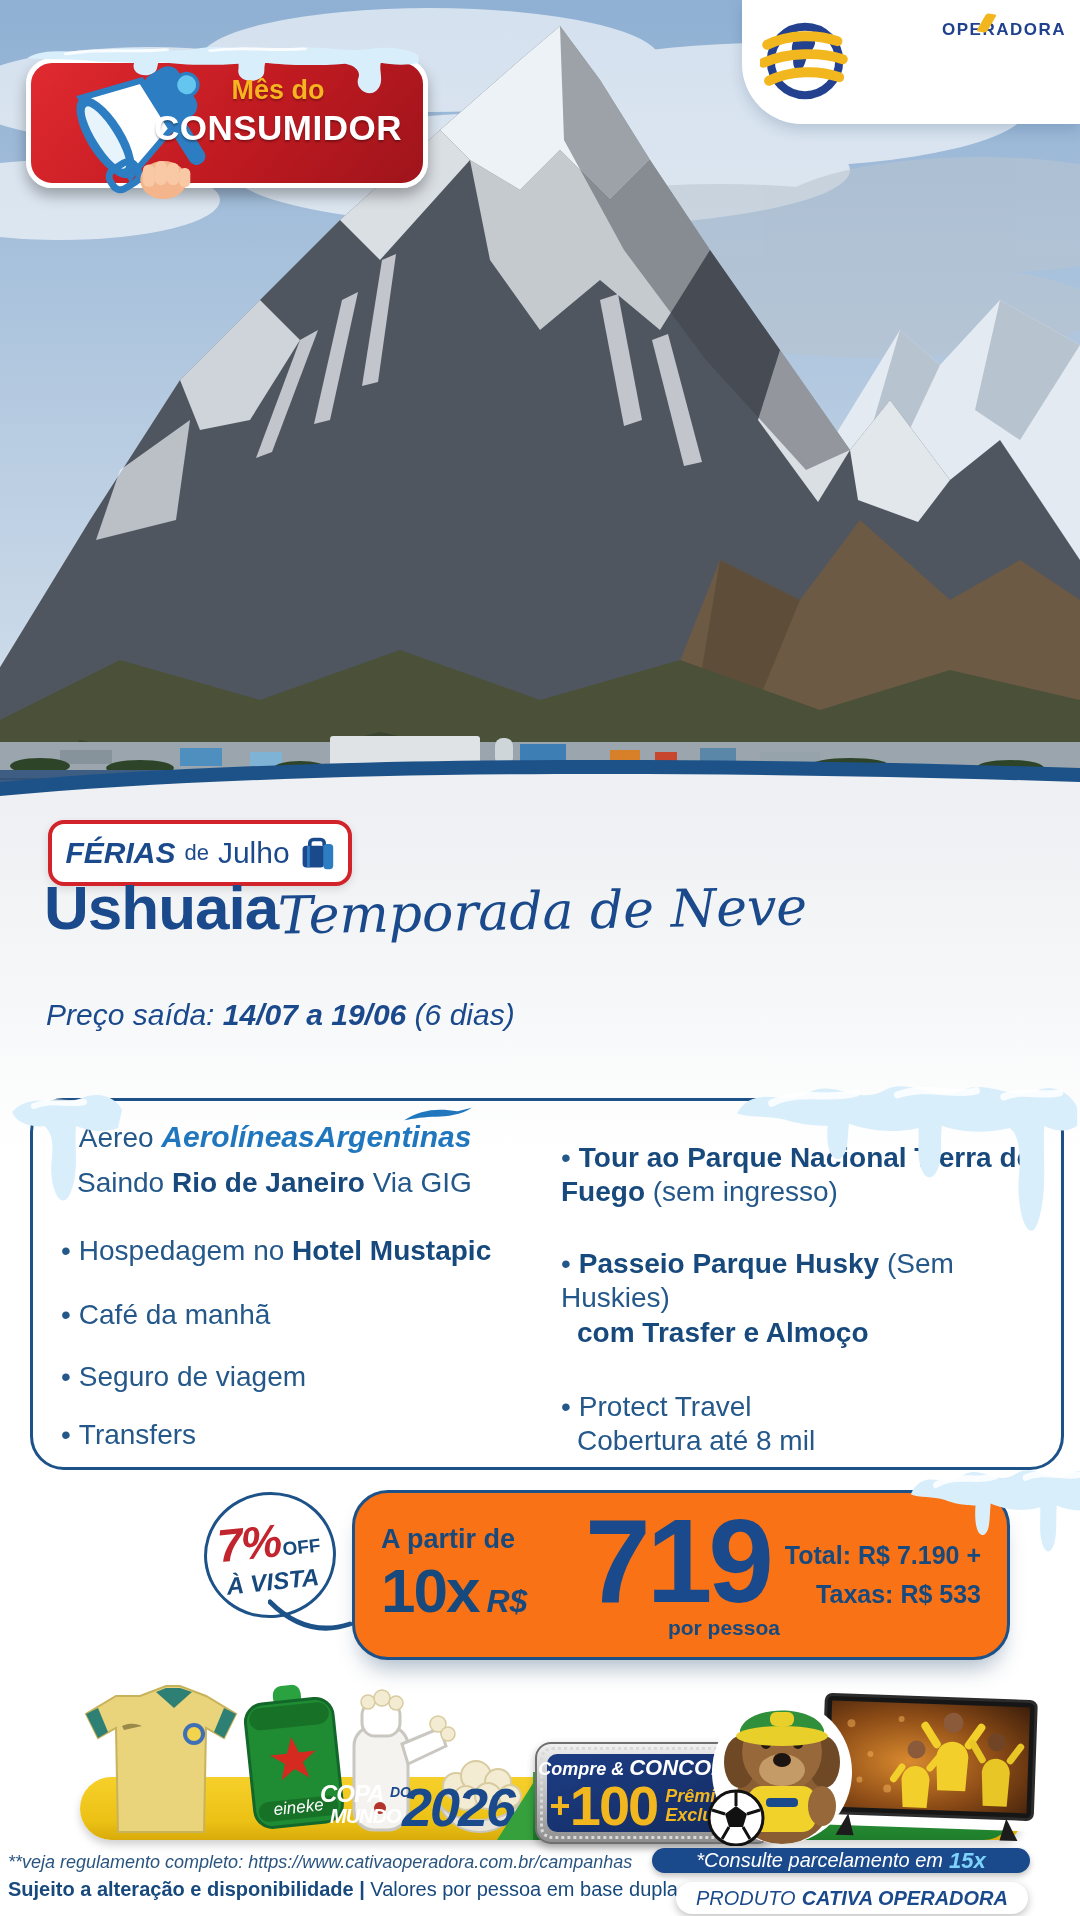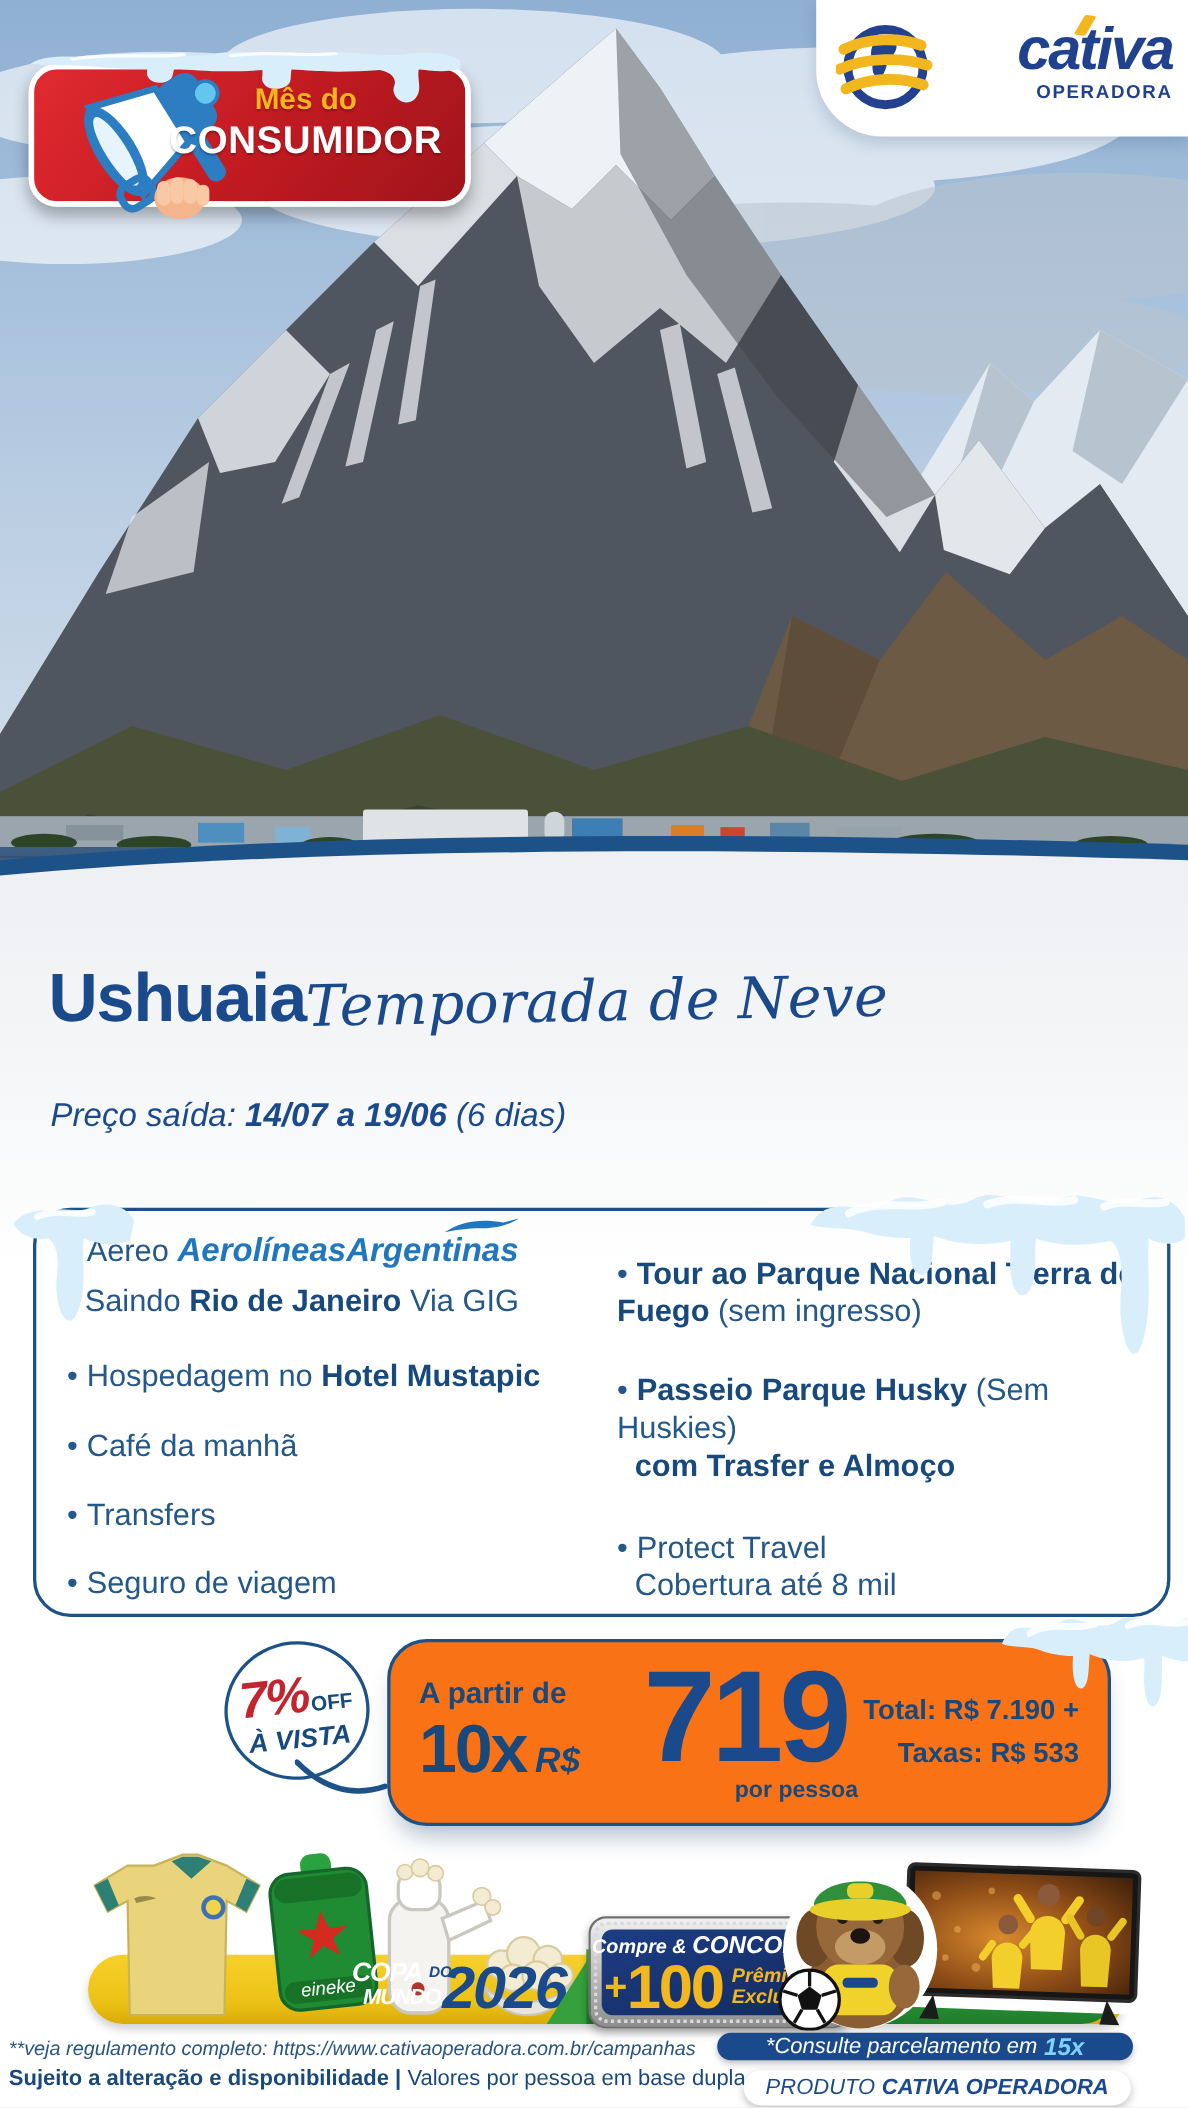--- a/index.html
+++ b/index.html
@@ -244,27 +244,37 @@
       <circle cx="50" cy="50" r="38" fill="#ffffff" stroke="#23418f" stroke-width="9"></circle>
       <path d="M46,20 C55,17 63,22 61,31 C59,39 53,41 51,49 C49,57 45,63 40,59 C35,55 38,47 36,41 C34,33 37,23 46,20 Z" fill="#23418f"></path>
       <g stroke="#f2b61e" stroke-width="11" fill="none" stroke-linecap="round">
         <path d="M8,32 C32,20 64,20 86,28"></path>
         <path d="M4,52 C30,40 68,40 92,48"></path>
         <path d="M10,72 C34,60 66,60 88,68"></path>
       </g>
     </svg>
     <div class="brand-wrap">
       <div style="position:relative;">
-        <span class="brand-name">cativa</span>
         <span class="brand-accent"></span>
       </div>
       <div class="brand-sub">OPERADORA</div>
     </div>
   </div>
 
+  <div class="abs season-badge">
+    <span class="sb-bold">FÉRIAS</span>
+    <span class="sb-de">de</span>
+    <span class="sb-month">Julho</span>
+    <svg width="36" height="36" viewBox="0 0 40 40">
+      <rect x="12" y="5" width="16" height="12" rx="4" fill="none" stroke="#1b4a8c" stroke-width="4"></rect>
+      <rect x="4" y="12" width="24" height="24" rx="4" fill="#1b4a8c"></rect>
+      <rect x="27" y="10" width="11" height="28" rx="4" fill="#2d7dc2"></rect>
+      <rect x="9" y="12" width="3" height="24" fill="#2d7dc2"></rect>
+    </svg>
+  </div>
 
   <div class="abs title-row">
     <span class="title-main">Ushuaia</span>
     <span class="title-script">Temporada de Neve</span>
   </div>
 
   <div class="abs departure">
     <span>Preço saída: </span><b>14/07 a 19/06</b><span> (6 dias)</span>
   </div>
 
@@ -277,25 +287,25 @@
       </div>
       <div class="inc-item indent" style="margin-bottom:34px;">
         <span>Saindo </span><span class="b">Rio de Janeiro</span><span> Via GIG</span>
       </div>
       <div class="inc-item" style="margin-bottom:30px;">
         <span class="bullet">•</span><span>Hospedagem no </span><span class="b">Hotel Mustapic</span>
       </div>
       <div class="inc-item" style="margin-bottom:28px;">
         <span class="bullet">•</span><span>Café da manhã</span>
       </div>
+      <div class="inc-item">
+        <span class="bullet">•</span><span>Seguro de viagem</span>
+      </div>
       <div class="inc-item" style="margin-bottom:28px;">
         <span class="bullet">•</span><span>Transfers</span>
-      </div>
-      <div class="inc-item">
-        <span class="bullet">•</span><span>Seguro de viagem</span>
       </div>
     </div>
     <div class="inc-right">
       <div class="inc-item" style="margin-bottom:38px;">
         <span class="bullet">•</span><span class="b">Tour ao Parque Nacional Tierra del Fuego</span><span> (sem ingresso)</span>
       </div>
       <div class="inc-item" style="margin-bottom:40px;">
         <span class="bullet">•</span><span class="b">Passeio Parque Husky</span><span> (Sem Huskies)</span><br>
         <span class="b indent">com Trasfer e Almoço</span>
       </div>

